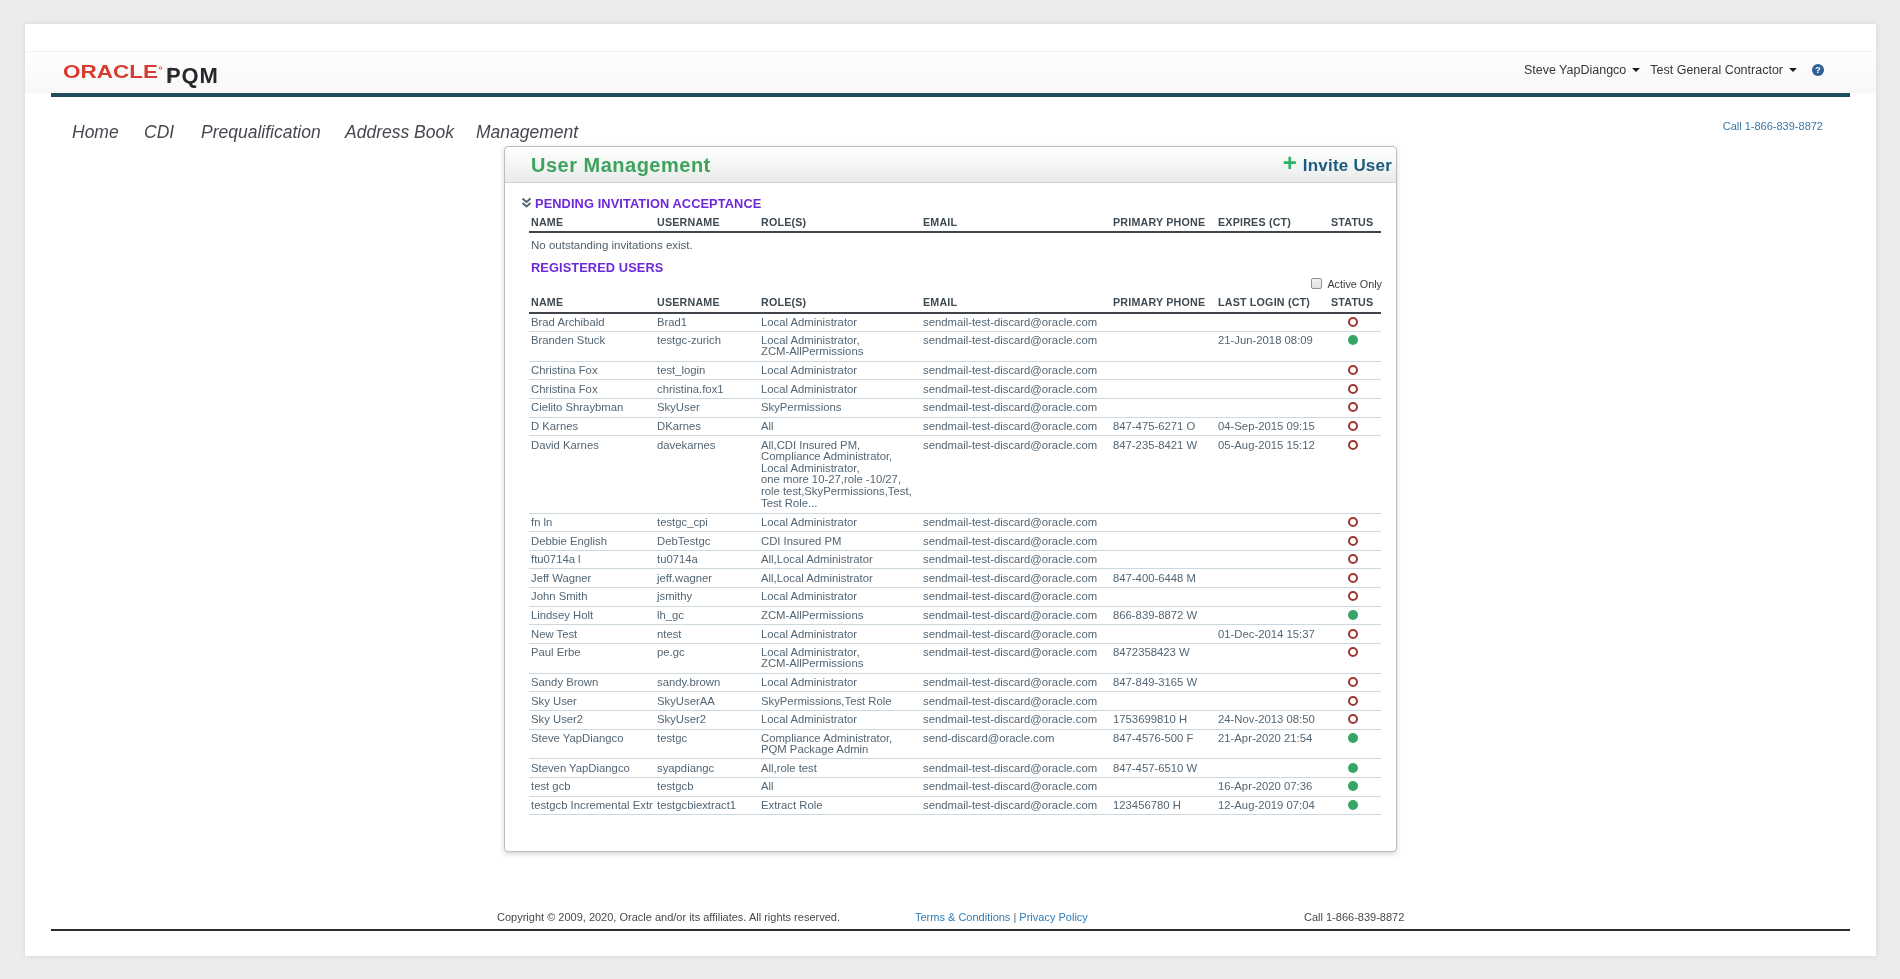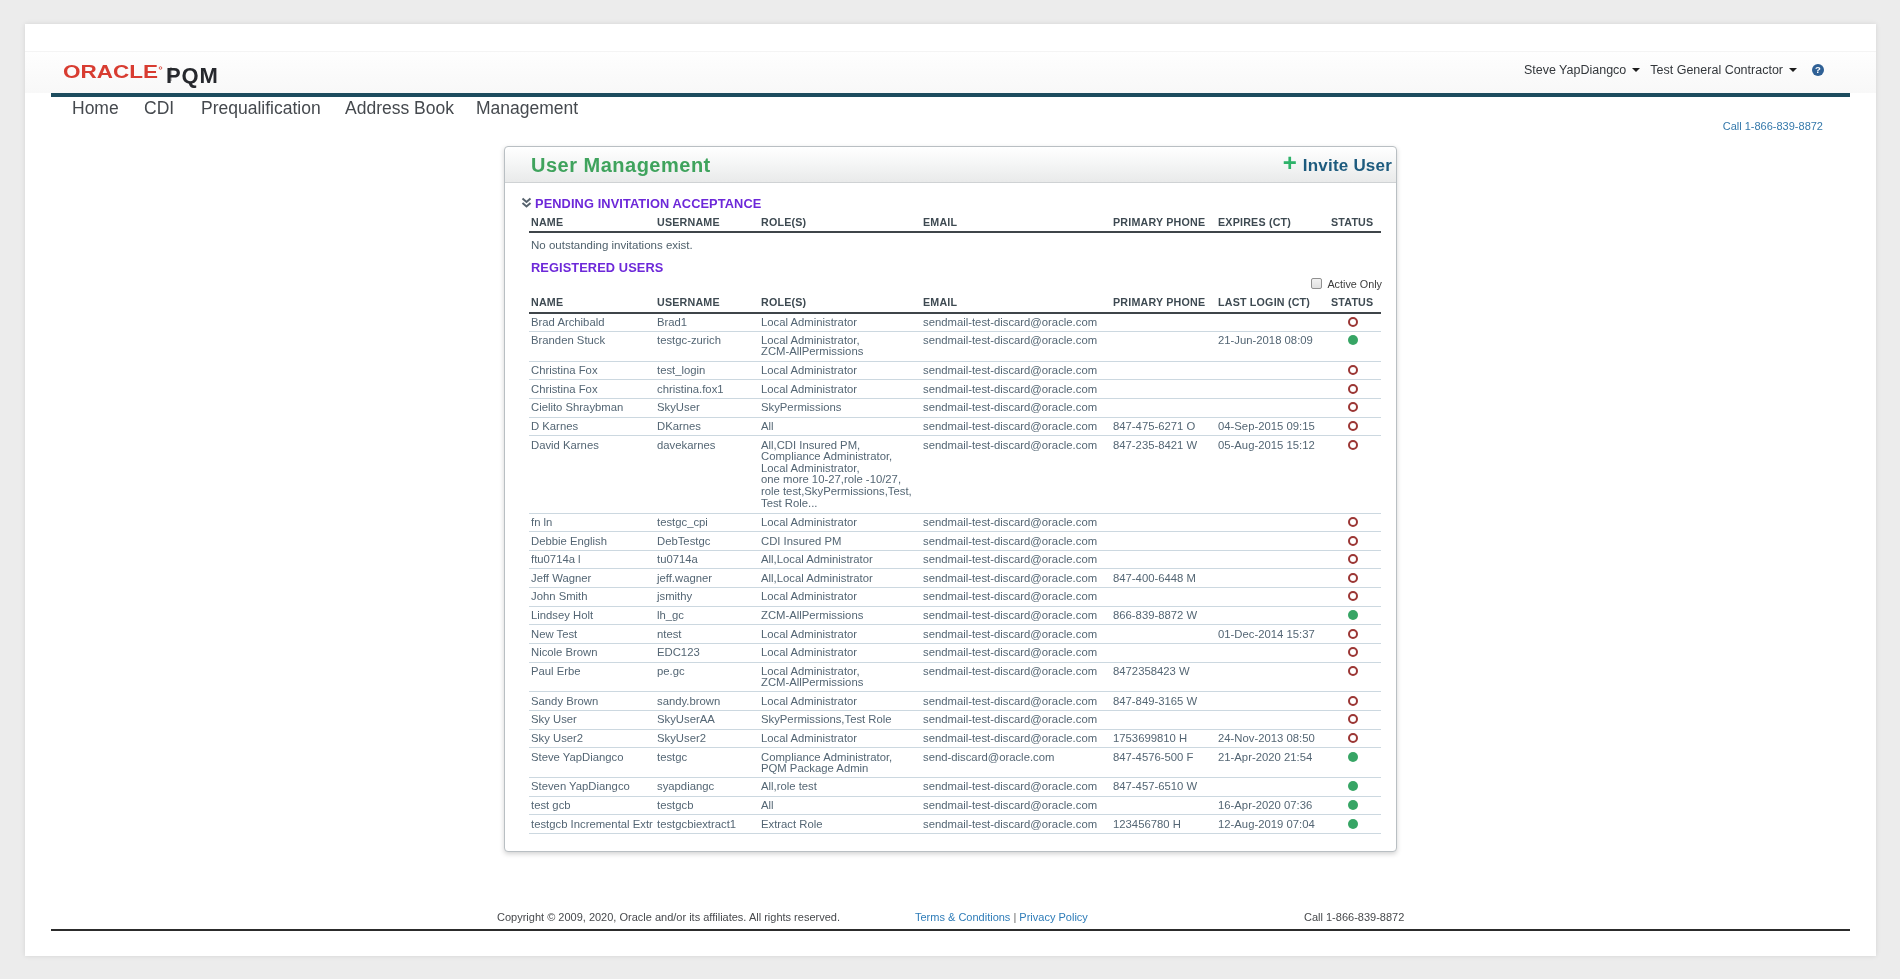--- a/index.html
+++ b/index.html
@@ -5,21 +5,21 @@
 html,body { width:1900px; height:979px; background:#ececec; font-family:"Liberation Sans", sans-serif; overflow:hidden; position:relative; }
 .page { position:absolute; left:25px; top:24px; width:1851px; height:932px; background:#ffffff; box-shadow:0 0 5px rgba(0,0,0,0.10); }
 .acctstrip { position:absolute; left:0; top:27px; width:100%; height:42px; background:linear-gradient(180deg,#fefefe,#f8f8f8); border-top:1px solid #f4f4f4; }
 .tealbar { position:absolute; left:26px; top:68.5px; width:1799px; height:4px; background:#1d4c5e; }
 .logo { position:absolute; left:38px; top:41px; }
 .lsep { position:absolute; left:144px; top:40px; font-size:15px; color:#9a9a9a; font-weight:400; }
 .pqm { position:absolute; left:141px; top:39px; font-size:22px; font-weight:bold; letter-spacing:0.8px; color:#26282d;text-align:center; }
 .account { position:absolute; top:38px; right:52px; display:flex; align-items:center; height:16px; font-size:12.5px; color:#33373b; }
 .caret { width:0; height:0; border-left:4px solid transparent; border-right:4px solid transparent; border-top:4.5px solid #1d1d1d; margin-left:6px; }
 .helpq { width:12px; height:12px; border-radius:50%; background:#2f6095; color:#fff; font-size:9.5px; font-weight:bold; text-align:center; line-height:12px; }
-.nav { position:absolute; top:74px; left:0; width:100%; height:28px; }
+.nav { position:absolute; top:98px; left:0; width:100%; height:28px;font-style:italic; }
 .nav span { position:absolute; font-size:17.5px; color:#45494e; }
 .callTop { position:absolute; top:96px; right:53px; font-size:11px; color:#3579ab; }
 
 .panel { position:absolute; left:479px; top:122px; width:893px; height:706px; border:1px solid #b9bfc3; border-radius:4px; background:#fff; box-shadow:0 2px 5px rgba(0,0,0,0.18); }
 .phead { position:absolute; left:0; top:0; width:100%; height:36px; background:linear-gradient(180deg,#ffffff 0%,#f3f4f4 55%,#e9eaea 100%); border-bottom:1px solid #cfd2d4; border-radius:7px 7px 0 0; }
 .ptitle { position:absolute; left:26px; top:7px; font-size:20px; font-weight:bold; letter-spacing:0.5px; color:#3fa35d; }
 .invite { position:absolute; right:4px; top:5px; }
 .invplus { display:inline-block; font-size:24px; font-weight:bold; color:#2db269; position:relative; top:-3px; vertical-align:middle; }
 .invtxt { display:inline-block; font-size:17px; font-weight:bold; color:#1d5b7e; letter-spacing:0.2px; vertical-align:middle; }
 .sechead { position:absolute; left:30px; font-size:12.8px; font-weight:bold; letter-spacing:0.1px; color:#6d28d9; }
@@ -276,31 +276,20 @@
             <td>ntest</td>
             <td>Local Administrator</td>
             <td>sendmail-test-discard@oracle.com</td>
             <td></td>
             <td>01-Dec-2014 15:37</td>
             <td class="st">
               <span class="rr"></span>
             </td>
           </tr>
 <tr>
-            <td>Nicole Brown</td>
-            <td>EDC123</td>
-            <td>Local Administrator</td>
-            <td>sendmail-test-discard@oracle.com</td>
-            <td></td>
-            <td></td>
-            <td class="st">
-              <span class="rr"></span>
-            </td>
-          </tr>
-<tr>
             <td>Paul Erbe</td>
             <td>pe.gc</td>
             <td>Local Administrator,<br>ZCM-AllPermissions</td>
             <td>sendmail-test-discard@oracle.com</td>
             <td>8472358423 W</td>
             <td></td>
             <td class="st">
               <span class="rr"></span>
             </td>
           </tr>

